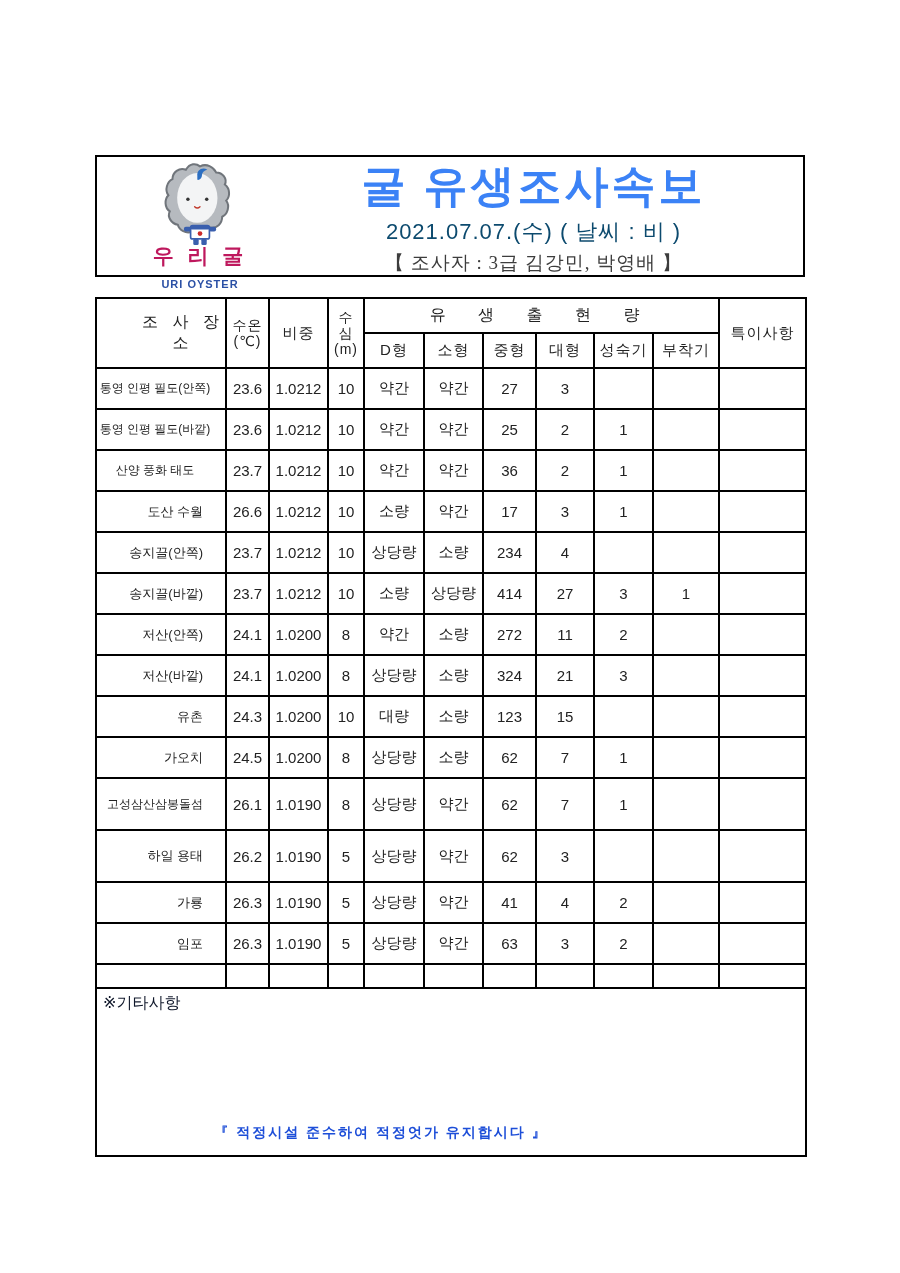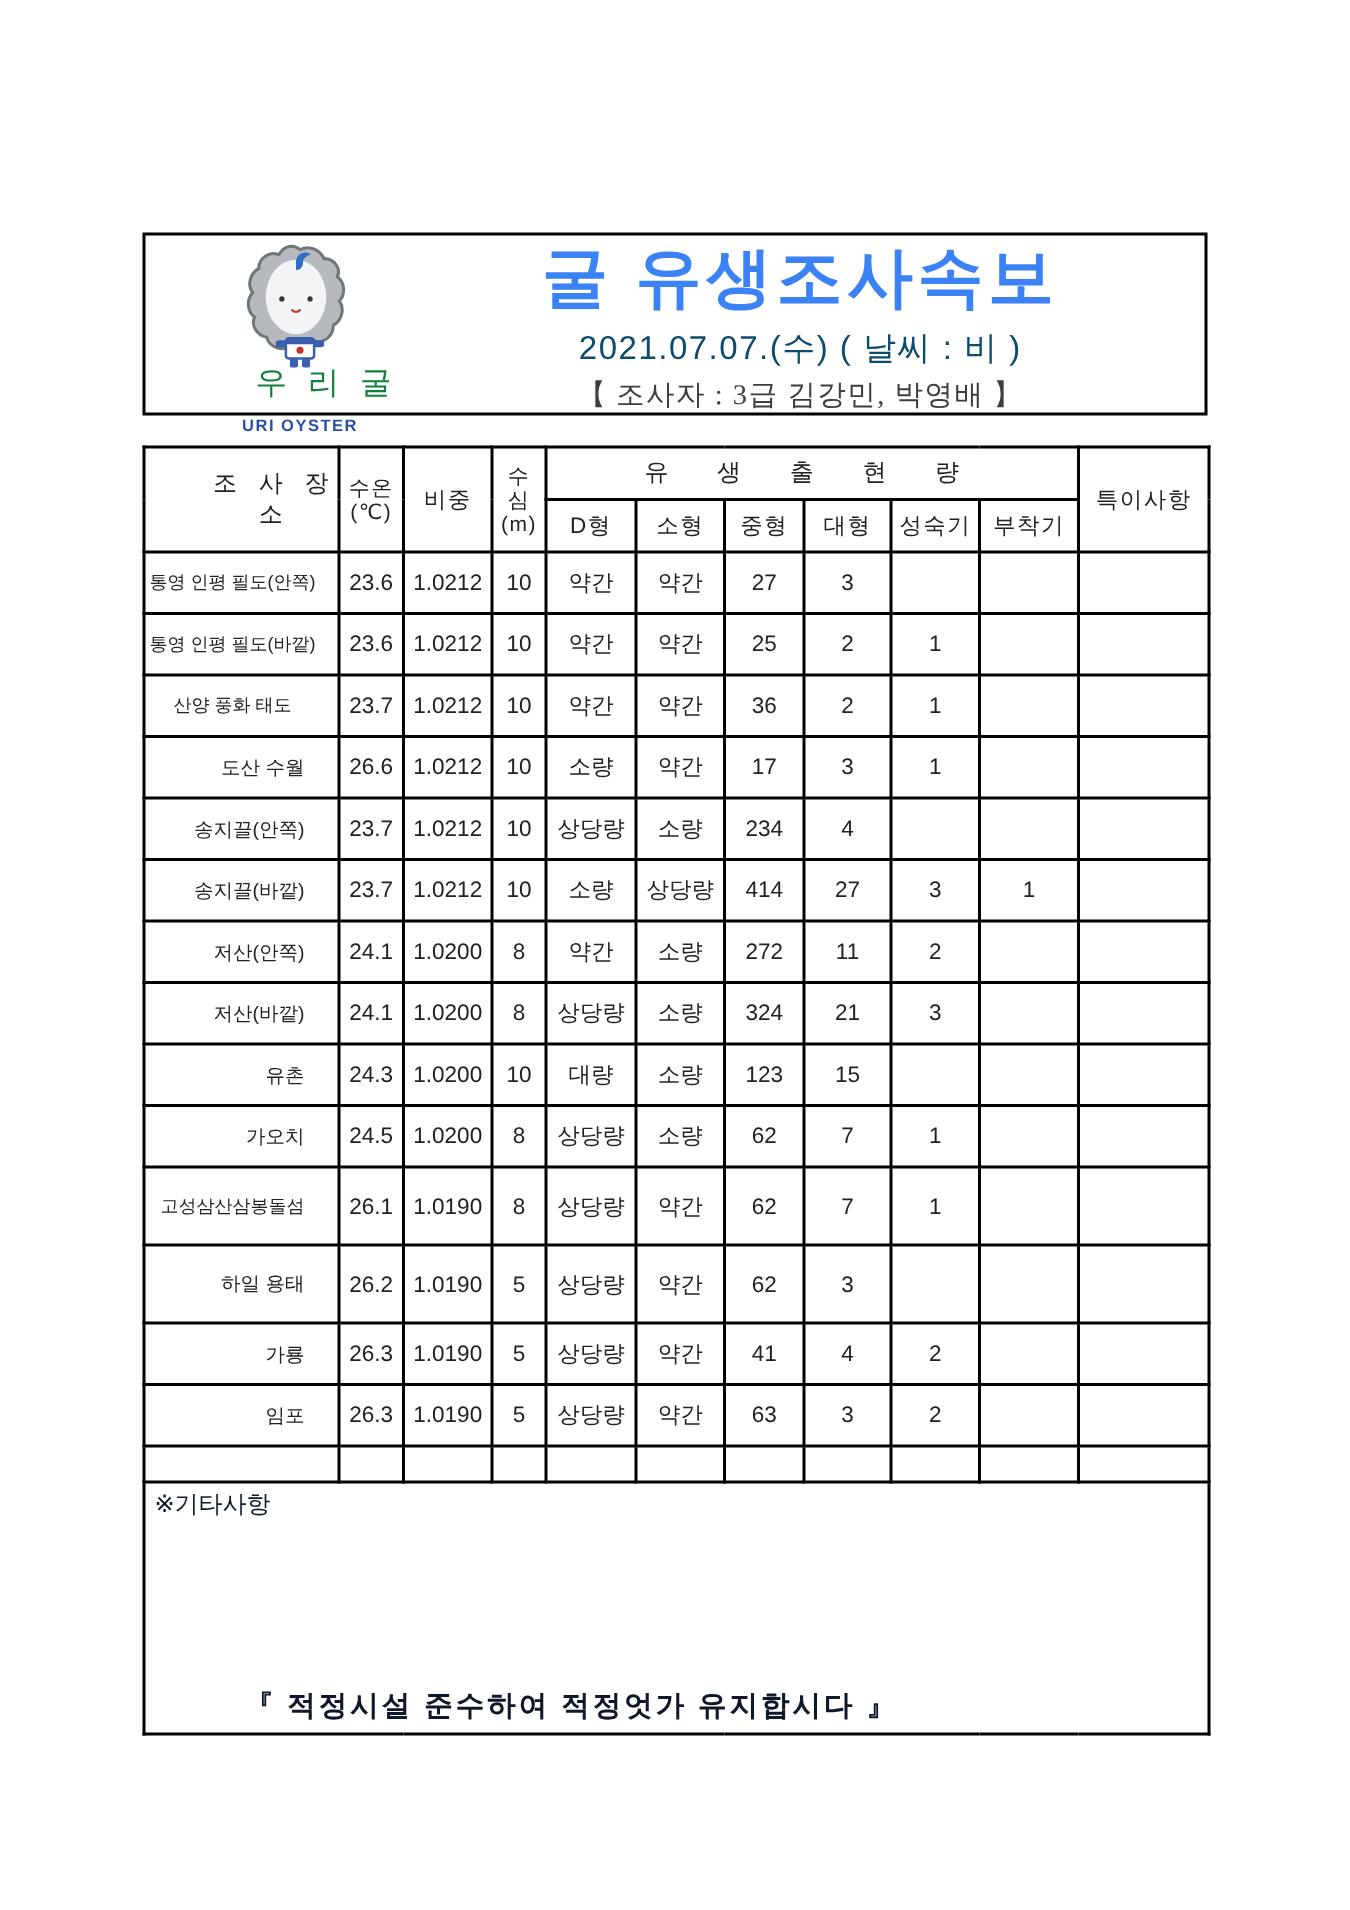--- a/index.html
+++ b/index.html
@@ -7,21 +7,21 @@
     position:relative;width:900px;height:1273px;background:#ffffff;
     font-family:"Liberation Sans","DejaVu Sans",sans-serif;color:#1a1a1a;overflow:hidden;
   }
   
   .header-box{
     position:absolute;left:95px;top:155px;width:710px;height:122px;
     border:2px solid #000;box-sizing:border-box;background:#fff;
   }
   .logo{position:absolute;left:38px;top:4px;width:130px;text-align:center;}
   .logo svg{display:block;margin:0 auto;}
-  .logo-kr{font-size:21px;font-weight:normal;color:#15803d;letter-spacing:4px;line-height:1;margin-top:-2px;text-align:right;}
+  .logo-kr{font-size:21px;font-weight:bold;color:#be185d;letter-spacing:4px;line-height:1;margin-top:-2px;}
   .logo-en{font-size:11px;font-weight:bold;color:#2b50a5;letter-spacing:1px;margin-top:12px;}
   .head-text{position:absolute;left:175px;right:8px;top:5px;text-align:center;}
   .doc-title{font-size:44px;font-weight:bold;color:#3b82f6;letter-spacing:3px;line-height:1.1;}
   .doc-date{font-size:22px;color:#0c4a6e;letter-spacing:1px;margin-top:7px;}
   .doc-surveyor{font-size:19px;color:#3d3d3d;letter-spacing:1px;margin-top:3px;font-family:Liberation Serif, serif;}
   
   .tbl-wrap{position:absolute;left:95px;top:297px;}
   table{border-collapse:collapse;table-layout:fixed;width:710px;background:#fff;}
   th,td{border:2px solid #000;padding:0;text-align:center;vertical-align:middle;
         font-size:15px;font-weight:normal;color:#222;overflow:hidden;}
@@ -31,21 +31,21 @@
   th.small-h{font-size:14px;line-height:1.15;}
   tbody td{height:39px;}
   td.loc{text-align:right;padding-right:22px;font-size:13px;white-space:nowrap;}
   td.loc.long{text-align:center;padding-right:12px;font-size:12px;}
   tr.r10 td,tr.r11 td{height:50px;}
   tr.r14 td{height:22px;}
   td.etc-cell{height:158px;vertical-align:top;text-align:left;padding:4px 6px;font-size:16px;color:#0f172a;}
   
   .footer-slogan{
     position:absolute;left:95px;top:1124px;width:572px;text-align:center;
-    font-size:19px;font-weight:bold;color:#0f172a;letter-spacing:2px;
+    font-size:14px;font-weight:bold;color:#1d4ed8;letter-spacing:2px;
   }
 </style>
 </head>
 <body>
 
 <div class="page">
 
   <div class="header-box">
     <div class="logo">
       <svg width="92" height="86" viewBox="0 0 120 128">

